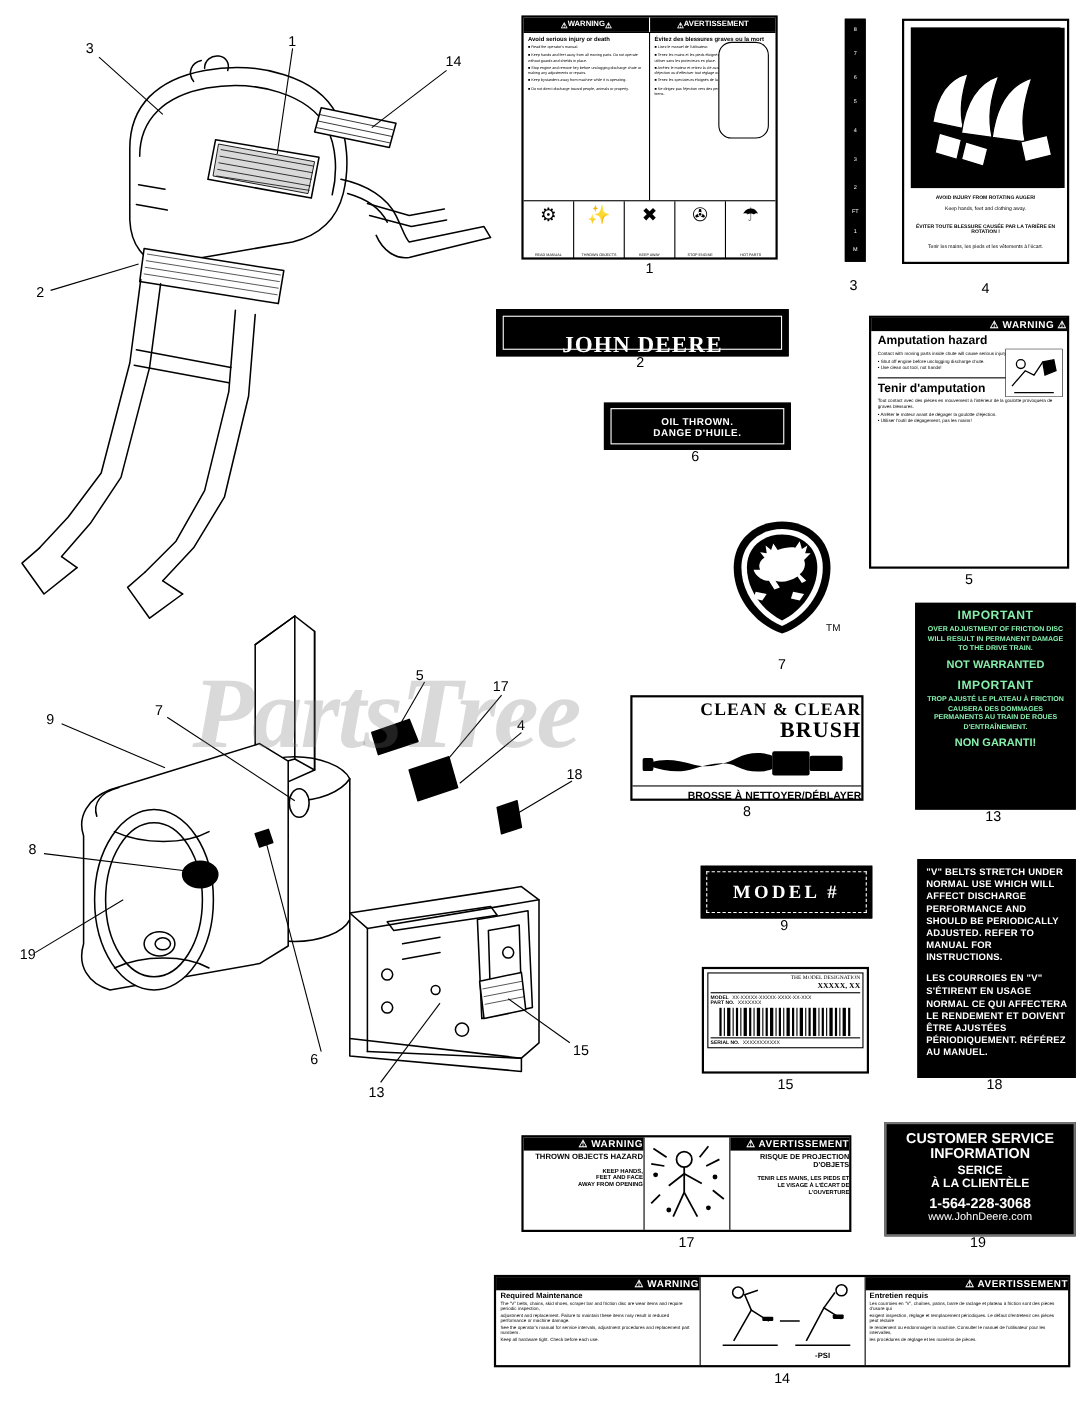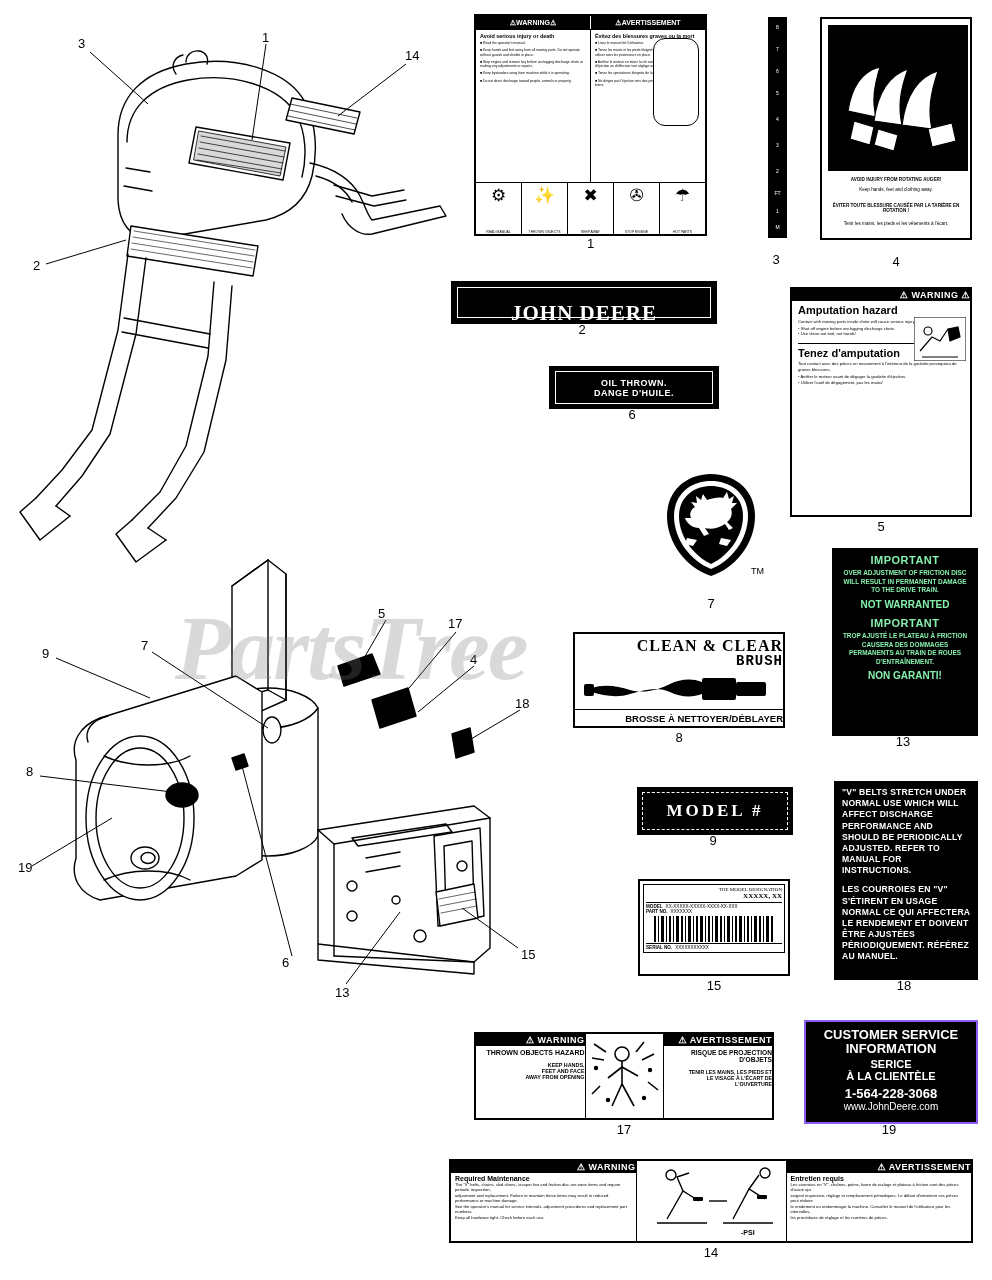--- a/index.html
+++ b/index.html
@@ -103,21 +103,21 @@
   
   #lbl15 { left:638px; top:879px; width:152px; height:97px; border:2px solid #000; background:#fff; }
 
   
   #lbl17 { left:474px; top:1032px; width:300px; height:88px; border:2px solid #000; background:#fff; }
 
   
   #lbl18 { left:834px; top:781px; width:140px; height:195px; background:#000; border:2px solid #000; }
 
   
-  #lbl19 { left:804px; top:1020px; width:170px; height:100px; background:#000; border:2px solid #8b5cf6; }
+  #lbl19 { left:804px; top:1020px; width:170px; height:100px; background:#000; border:2px solid #737373; }
 
   
   #lbl14 { left:449px; top:1159px; width:524px; height:84px; border:2px solid #000; background:#fff; }
 
   .cap { position:absolute; }
   svg { display:block; }
 </style>
 </head>
 <body>
 
@@ -370,21 +370,21 @@
 <div class="abs partnum" style="left:451px; top:322px; width:262px;">2</div>
 
 <div class="abs plate" id="lbl5">
   <div class="warnbar">⚠ <span>WARNING</span> ⚠</div>
   <div style="padding:4px 6px;">
     <div style="font-size:11px;font-weight:700;line-height:1.05;">Amputation hazard</div>
     <div class="tiny2" style="margin-top:2px;">Contact with moving parts inside chute will cause serious injury.</div>
     <div class="tiny2" style="margin-top:2px;">• <span>Shut off engine before unclogging discharge chute.</span></div>
     <div class="tiny2">• <span>Use clean out tool, not hands!</span></div>
     <div style="border-top:1px solid #000;margin:6px 0 4px 0;"></div>
-    <div style="font-size:11px;font-weight:700;line-height:1.05;">Tenez d'amputation</div>
+    <div style="font-size:11px;font-weight:700;line-height:1.05;">Tenir d'amputation</div>
     <div class="tiny2" style="margin-top:2px;">Tout contact avec des pièces en mouvement à l'intérieur de la goulotte provoquera de graves blessures.</div>
     <div class="tiny2" style="margin-top:2px;">• <span>Arrêter le moteur avant de dégager la goulotte d'éjection.</span></div>
     <div class="tiny2">• <span>Utiliser l'outil de dégagement, pas les mains!</span></div>
   </div>
   <svg class="abs" style="right:4px; top:28px;" width="52" height="44" viewBox="0 0 52 44">
     <rect x="0" y="0" width="52" height="44" fill="#fff" stroke="#000" stroke-width="1"></rect>
     <g fill="none" stroke="#000" stroke-width="1.2">
       <path d="M6 34 L18 20 L26 24 L34 12"></path>
       <path d="M34 12 L44 10 L46 20 L36 24 Z" fill="#000"></path>
       <circle cx="14" cy="14" r="4"></circle>
@@ -418,21 +418,21 @@
       <path d="M24 66 L34 68 L30 74 L22 72 Z"></path>
       <path d="M58 66 L68 68 L64 74 L56 72 Z"></path>
     </g>
   </svg>
   <div class="abs" style="left:88px; top:94px; font-size:9px;">TM</div>
 </div>
 <div class="abs partnum" style="left:663px; top:596px; width:96px;">7</div>
 
 <div class="abs plate" id="lbl8">
   <div class="ctr" style="font-family:'Liberation Serif',serif;font-weight:700;font-size:16px;margin-top:3px;letter-spacing:1px;">CLEAN &amp; CLEAR</div>
-  <div class="ctr" style="font-family:Liberation Mono, monospace;font-weight:700;font-size:14px;line-height:.9;letter-spacing:1px;">BRUSH</div>
+  <div class="ctr" style="font-family:Liberation Serif, serif;font-weight:700;font-size:20px;line-height:.9;letter-spacing:1px;">BRUSH</div>
   <svg style="margin:4px auto 0 auto;display:block;" width="190" height="34" viewBox="0 0 190 34">
     <g fill="#000">
       <path d="M8 16 C20 12 34 14 46 18 C60 22 74 18 86 12 C96 7 108 6 118 10 L118 22 C108 26 96 25 86 20 C74 14 60 18 46 22 C34 26 20 24 8 20 Z"></path>
       <rect x="118" y="6" width="34" height="22" rx="2"></rect>
       <rect x="152" y="10" width="30" height="14" rx="2"></rect>
       <rect x="0" y="12" width="10" height="12" rx="2"></rect>
     </g>
   </svg>
   <div class="ctr" style="font-weight:700;font-size:9.5px;margin-top:3px;border-top:1.5px solid #000;padding-top:3px;">BROSSE À NETTOYER/DÉBLAYER</div>
 </div>

